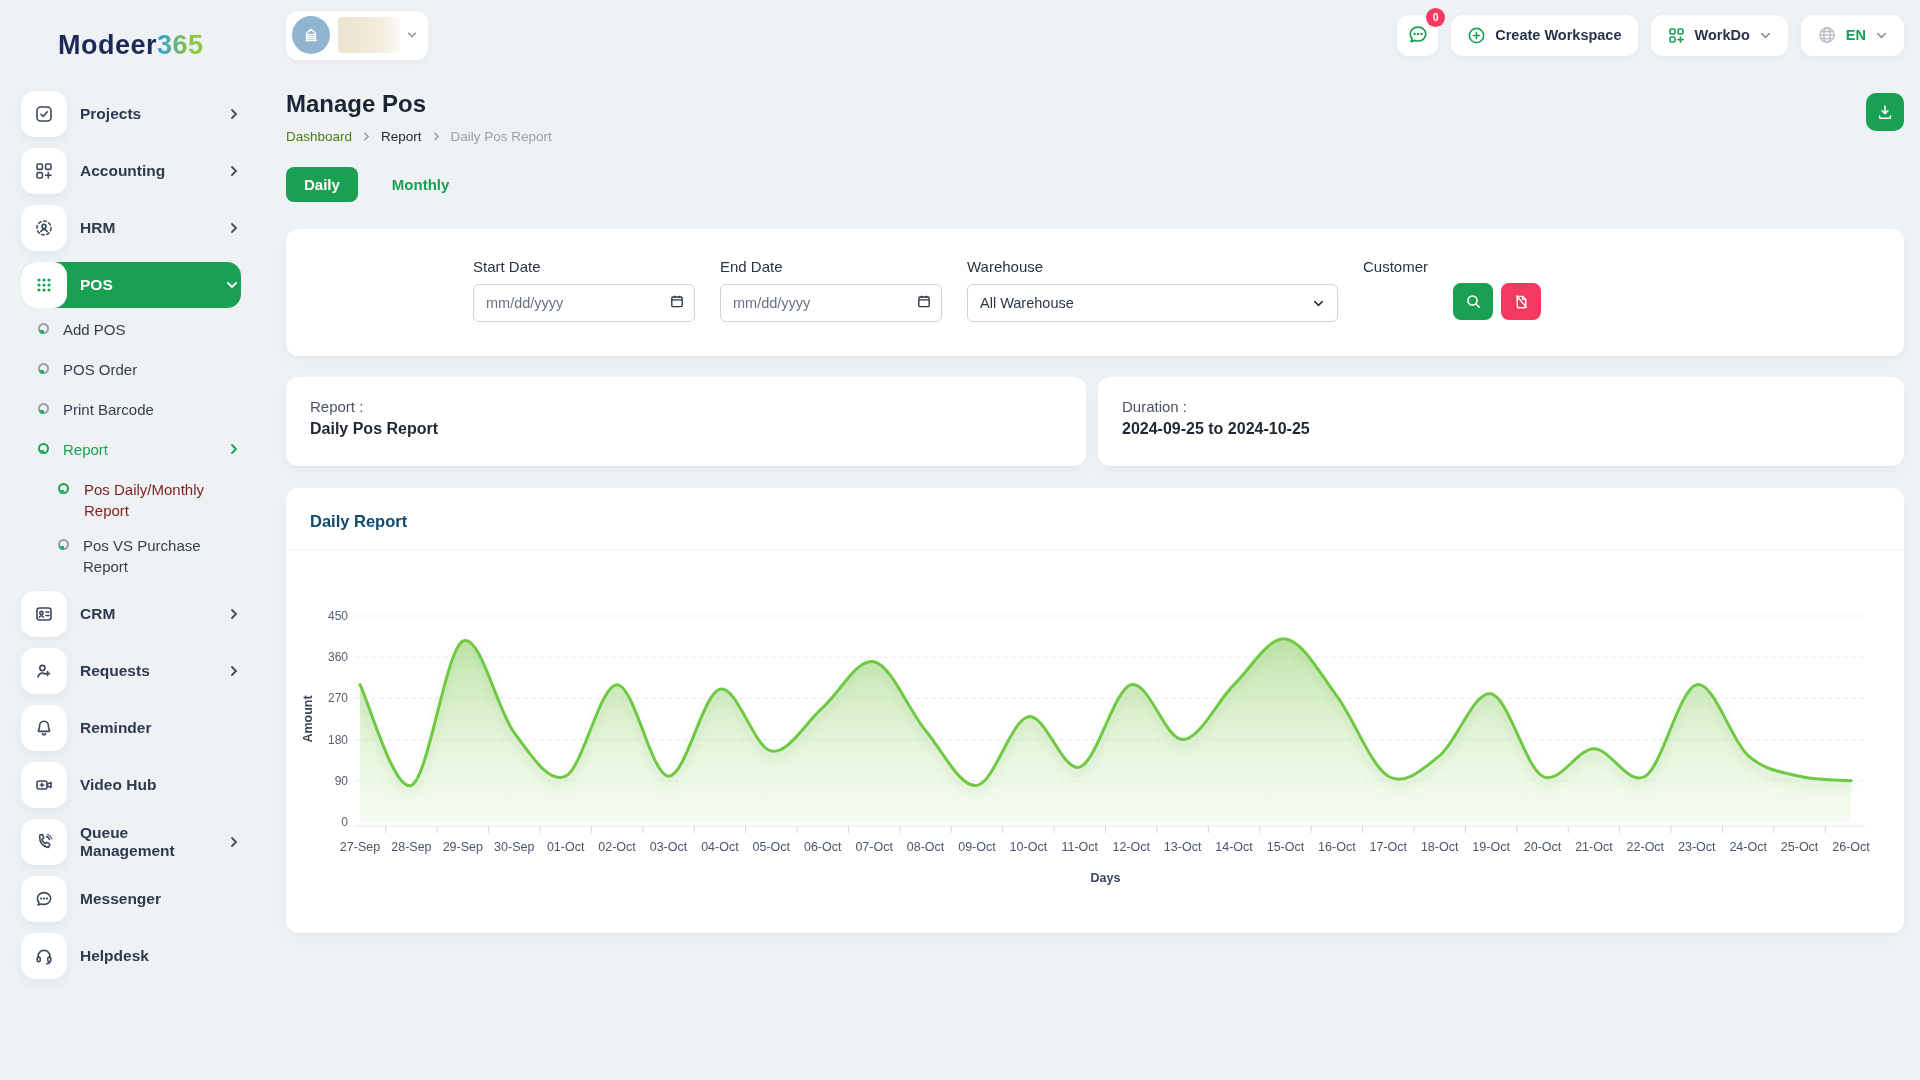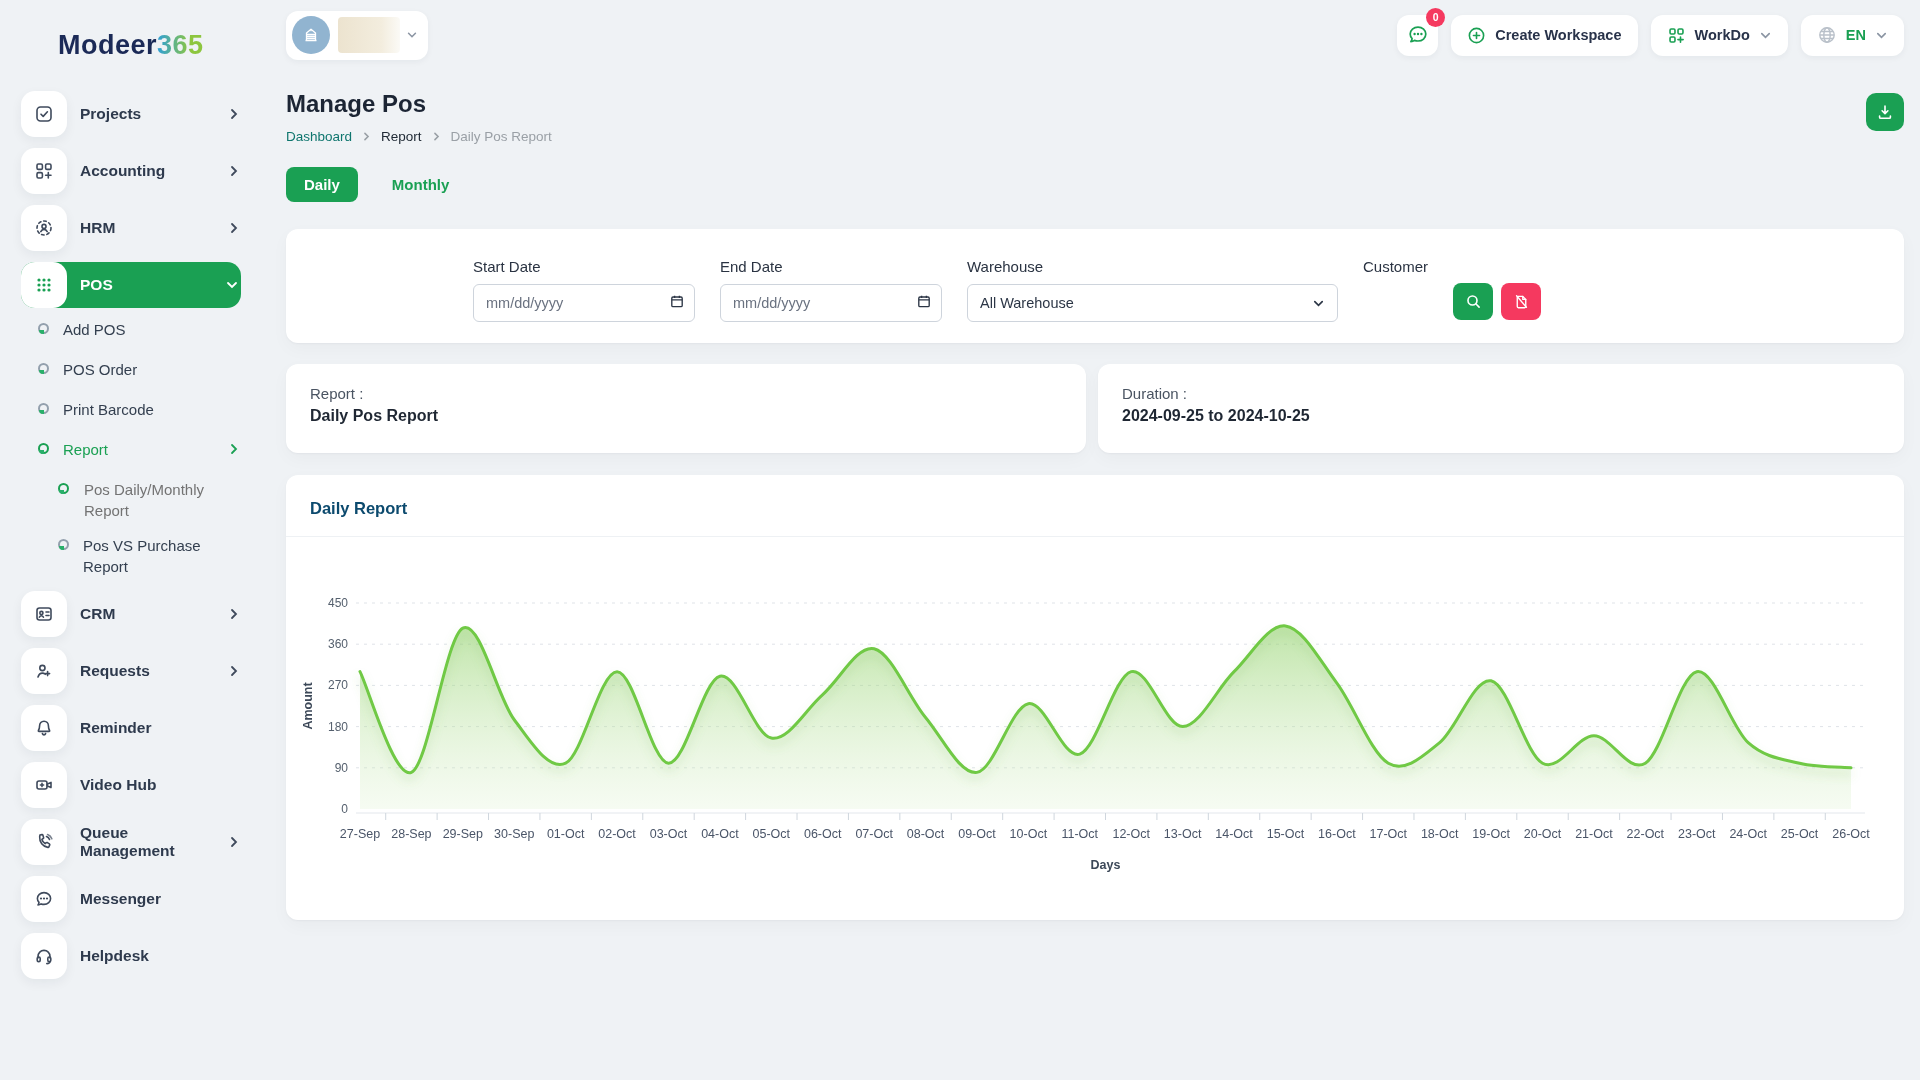--- a/index.html
+++ b/index.html
@@ -23,50 +23,50 @@
   .nav-item.active .nav-label { color:#fff; }
   .sub-item { display:flex; align-items:flex-start; margin:0 24px 14px 38px; cursor:pointer; min-height:26px; }
   .bullet { width:11px; height:11px; border-radius:50%; border:2px solid #93a0ad; margin-top:4px; flex:0 0 11px; position:relative; }
   .bullet:after{ content:""; position:absolute; left:-1px; top:5px; width:5px; height:4px; background:#29b06a; border-radius:0 0 0 4px;}
   .bullet.green { border-color:#1aa053; }
   .sub-label { margin-left:14px; font-size:15px; font-weight:500; color:#333f4f; line-height:21px; }
   .sub-item .chev { margin-top:3px; }
   .sub-item.green .sub-label { color:#1aa053; }
   .sub2-item { display:flex; align-items:flex-start; margin:0 24px 14px 58px; cursor:pointer; }
   .sub2-item .sub-label { max-width:150px; }
-  .sub2-item.green .sub-label { color:#737373;margin-left:15px; }
+  .sub2-item.green .sub-label { color:#7f1d1d;margin-left:15px; }
   
   .main { flex:1; padding:0 16px 0 21px; }
   
   .topbar { display:flex; align-items:center; margin-top:10px; height:50px; }
   .ws-select { background:#fff; border-radius:12px; height:49px; display:flex; align-items:center; padding:0 10px 0 6px; box-shadow:0 2px 6px rgba(25,39,57,.05); cursor:pointer; }
   .ws-avatar { width:38px; height:38px; border-radius:50%; background:#91b4d0; display:flex; align-items:center; justify-content:center; }
   .ws-logo { width:62px; height:36px; margin-left:8px; border-radius:4px; background:linear-gradient(90deg,#ece3cf, #f3edde 70%, #fbfaf6); }
   .ws-select .chev { margin-left:6px; }
   .top-actions { margin-left:auto; display:flex; align-items:center; gap:13px; }
   .icon-btn { position:relative; width:41px; height:41px; background:#fff; border-radius:12px; display:flex; align-items:center; justify-content:center; box-shadow:0 2px 6px rgba(25,39,57,.05); cursor:pointer; }
   .badge { position:absolute; top:-7px; right:-7px; min-width:19px; height:19px; border-radius:10px; background:#f5395f; color:#fff; font-size:10.5px; font-weight:700; display:flex; align-items:center; justify-content:center; padding:0 5px; }
   .pill-btn { height:41px; background:#fff; border:none; border-radius:12px; display:flex; align-items:center; gap:9px; padding:0 16px; box-shadow:0 2px 6px rgba(25,39,57,.05); font-family:inherit; font-size:14.5px; font-weight:600; color:#29334a; cursor:pointer; }
   .pill-btn .lang { color:#1aa053; }
   
   .page-head { display:flex; align-items:flex-start; margin-top:30px; }
   .page-title { font-size:24px; font-weight:700; color:#1c2534; }
   .breadcrumb { display:flex; align-items:center; gap:9px; margin-top:11px; font-size:13.5px; }
-  .breadcrumb .bc-home { color:#0f766e; cursor:pointer; }
+  .breadcrumb .bc-home { color:#4d7c0f; cursor:pointer; }
   .breadcrumb .bc-mid { color:#212b36; font-weight:500; cursor:pointer; }
   .breadcrumb .bc-cur { color:#9aa0a6; }
   .bc-sep { color:#9aa0a6; display:flex; }
   .dl-btn { margin-left:auto; width:38px; height:38px; border:none; border-radius:10px; background:#1aa053; display:flex; align-items:center; justify-content:center; cursor:pointer; margin-top:3px; }
   
   .tabs { display:flex; align-items:center; gap:34px; margin-top:23px; }
   .tab-daily { height:35px; border:none; border-radius:8px; background:#1aa053; color:#fff; font-family:inherit; font-size:15px; font-weight:600; padding:0 18px; cursor:pointer; }
   .tab-monthly { background:none; border:none; font-family:inherit; color:#1aa053; font-size:15px; font-weight:600; cursor:pointer; }
   
   .card { background:#fff; border-radius:12px; box-shadow:0 1px 2px rgba(16,24,40,.04),0 6px 18px rgba(16,24,40,.03); }
-  .filter-card { margin-top:27px; height:114px; padding:29px 38px 0 187px; display:flex; gap:25px; }
+  .filter-card { margin-top:27px; height:127px; padding:29px 38px 0 187px; display:flex; gap:25px; }
   .fgroup { display:flex; flex-direction:column; }
   .flabel { font-size:15px; color:#2a3342; margin-bottom:9px; }
   .finput { position:relative; }
   .finput input { width:222px; height:38px; border:1px solid #ced4dc; border-radius:6px; padding:0 34px 0 12px; font-family:inherit; font-size:14.5px; color:#333f4f; outline:none; }
   .finput input::placeholder { color:#6a7280; }
   .cal-ico { position:absolute; right:10px; top:9px; }
   .fselect { height:38px; border:1px solid #ced4dc; border-radius:6px; display:flex; align-items:center; justify-content:space-between; padding:11px 12px; font-size:14.5px; color:#2c3646; cursor:pointer; background:#fff; }
   .w-warehouse { width:371px; } .w-customer { width:371px; }
   .fbuttons { display:flex; gap:8px; padding-top:25px; align-items:flex-start; }
   .sq-btn { width:40px; height:37px; border:none; border-radius:8px; display:flex; align-items:center; justify-content:center; cursor:pointer; }

